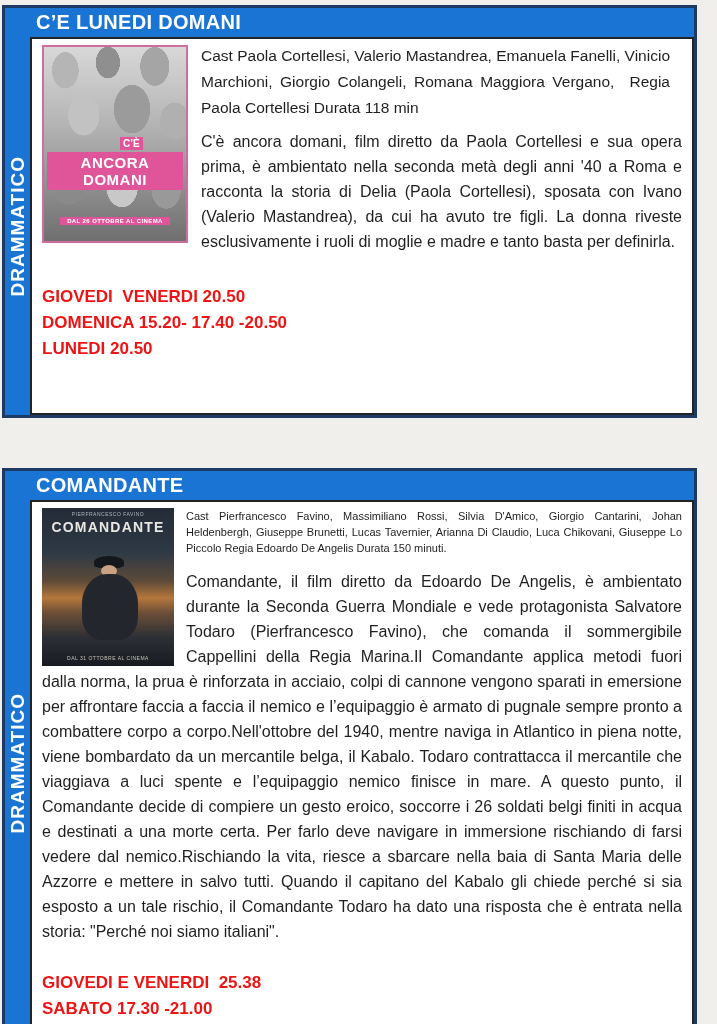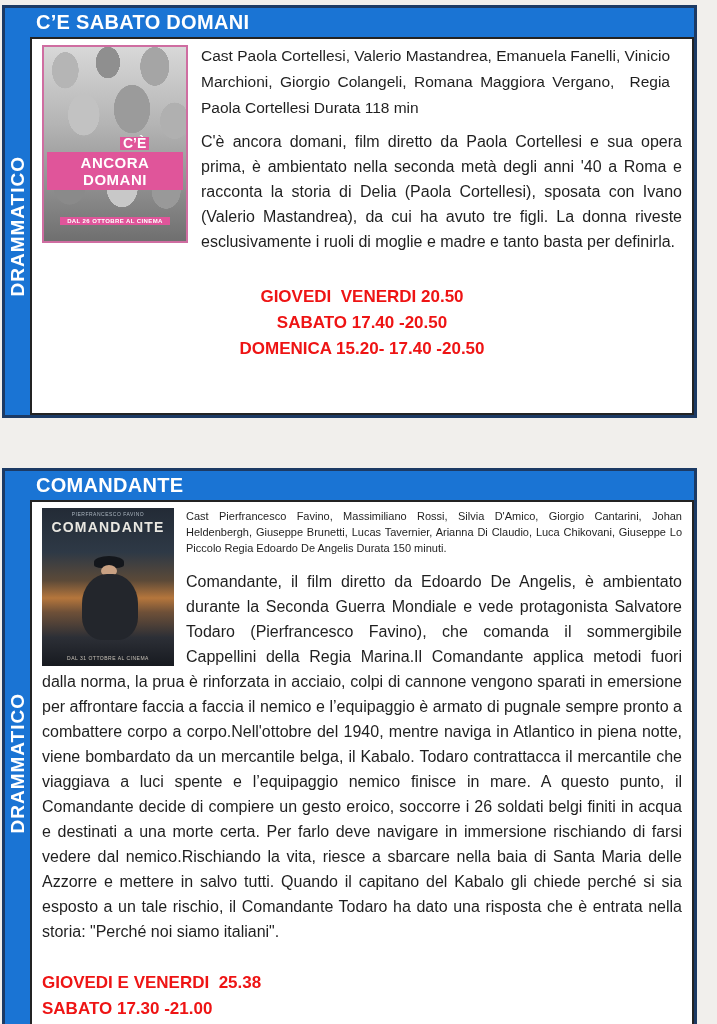--- a/index.html
+++ b/index.html
@@ -82,21 +82,21 @@
     margin: 0;
     white-space: pre-wrap;
   }
   .showtimes {
     color: #ee1414;
     font-weight: bold;
     font-size: 17px;
     line-height: 26px;
     clear: none;
   }
-  .card1 .showtimes { margin-top: 30px; text-align: center; }
+  .card1 .showtimes { margin-top: 30px; }
   .card2 .showtimes { margin-top: 26px; }
   .showtime-line { white-space: pre-wrap; }
 
   
   .poster {
     float: left;
     position: relative;
     overflow: hidden;
   }
   .poster1 {
@@ -111,21 +111,21 @@
       radial-gradient(ellipse 30px 40px at 62% 32%, #9b9b9b 60%, transparent 61%),
       radial-gradient(ellipse 24px 30px at 92% 38%, #b0b0b0 60%, transparent 61%),
       radial-gradient(ellipse 28px 36px at 18% 70%, #8a8a8a 60%, transparent 61%),
       radial-gradient(ellipse 26px 34px at 55% 72%, #c8c8c8 60%, transparent 61%),
       radial-gradient(ellipse 24px 30px at 86% 74%, #999999 60%, transparent 61%),
       linear-gradient(180deg, #d8d8d8 0%, #b4b4b4 40%, #6f6f6f 100%);
   }
   .p1-ce {
     position: absolute; top: 90px; left: 76px;
     background: #e0559a; color: #fff;
-    font-size: 14px; font-weight: bold;
+    font-size: 10px; font-weight: bold;
     padding: 0 3px; line-height: 13px;
   }
   .p1-title {
     position: absolute; top: 105px; left: 3px; right: 3px;
     background: #e0559a; color: #fff;
     font-weight: bold; font-size: 15px;
     text-align: center; letter-spacing: 0.5px;
     padding: 2px 16px; line-height: 17px;
   }
   .p1-banner {
@@ -177,38 +177,38 @@
     position: absolute; bottom: 5px; left: 8px; right: 8px;
     text-align: center; color: #c8c2b8;
     font-size: 5px; letter-spacing: 0.5px;
   }
 </style>
 </head>
 <body>
 
 <div class="card card1">
   <div class="card-header">
-    <span class="card-title">C’E SABATO DOMANI</span>
+    <span class="card-title">C’E LUNEDI DOMANI</span>
   </div>
   <div class="card-body">
     <div class="genre-strip">
       <span class="genre-label">DRAMMATICO</span>
     </div>
     <div class="content">
       <div class="poster poster1">
         <span class="p1-ce">C’È</span>
         <span class="p1-title">ANCORA DOMANI</span>
         <span class="p1-banner">DAL 26 OTTOBRE AL CINEMA</span>
       </div>
       <p class="cast-lg">Cast Paola Cortellesi, Valerio Mastandrea, Emanuela Fanelli, Vinicio Marchioni, Giorgio Colangeli, Romana Maggiora Vergano,  Regia Paola Cortellesi Durata 118 min</p>
       <p class="desc">C'è ancora domani, film diretto da Paola Cortellesi e sua opera prima, è ambientato nella seconda metà degli anni '40 a Roma e racconta la storia di Delia (Paola Cortellesi), sposata con Ivano (Valerio Mastandrea), da cui ha avuto tre figli. La donna riveste esclusivamente i ruoli di moglie e madre e tanto basta per definirla.</p>
       <div class="showtimes">
         <div class="showtime-line">GIOVEDI  VENERDI 20.50</div>
-        <div class="showtime-line">SABATO 17.40 -20.50</div>
         <div class="showtime-line">DOMENICA 15.20- 17.40 -20.50</div>
+        <div class="showtime-line">LUNEDI 20.50</div>
       </div>
     </div>
   </div>
 </div>
 
 <div class="card card2">
   <div class="card-header">
     <span class="card-title">COMANDANTE</span>
   </div>
   <div class="card-body">

